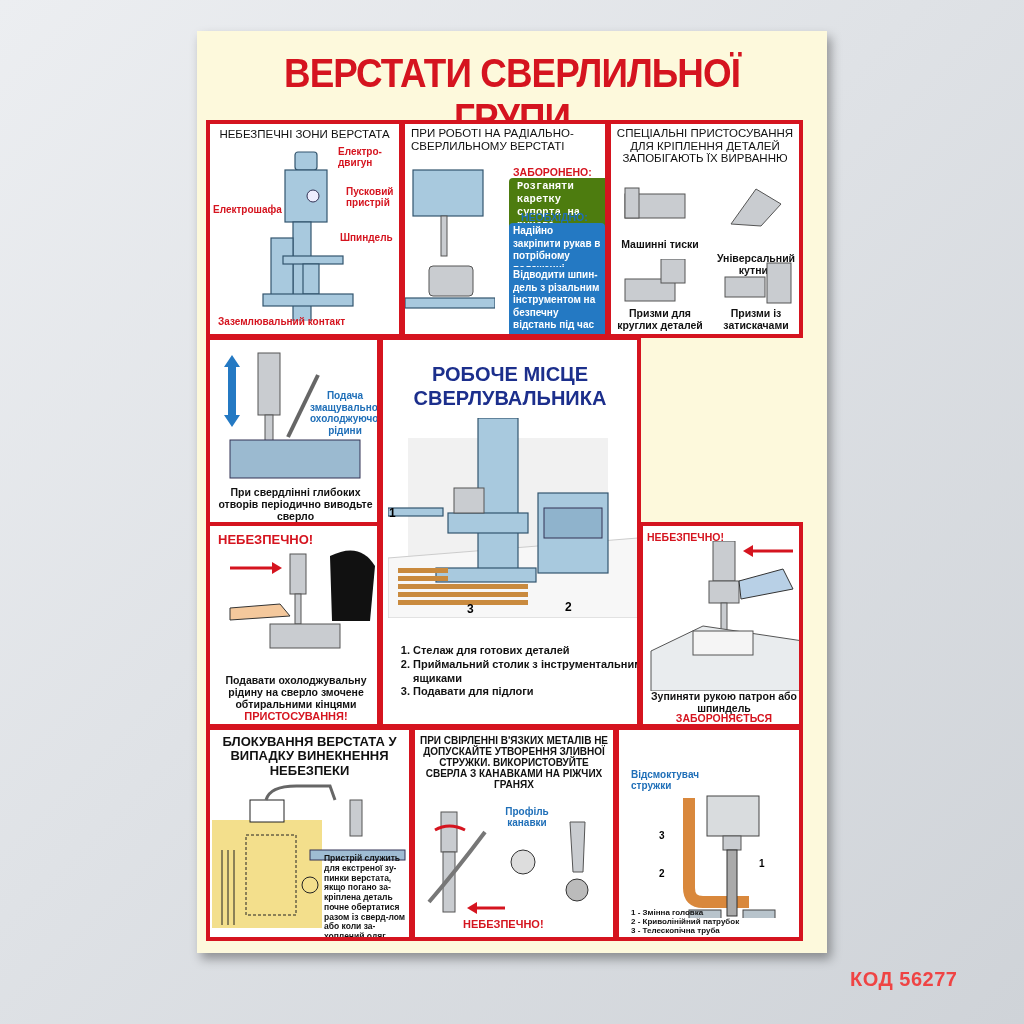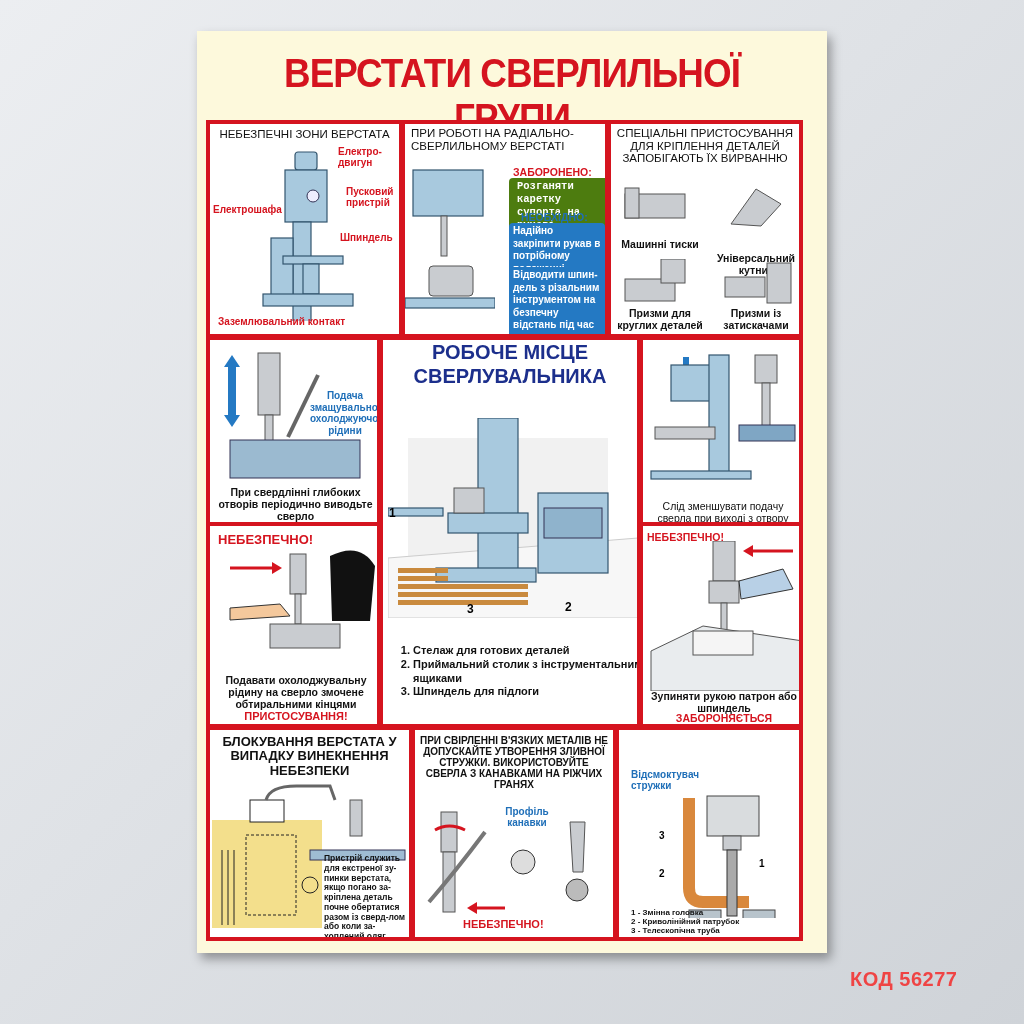--- a/index.html
+++ b/index.html
@@ -114,21 +114,21 @@
       <rect class="grey" x="85" y="48" width="6" height="30"></rect>
       <rect class="grey" x="60" y="78" width="70" height="24"></rect>
       <path d="M120 10 Q150 -5 165 20 L160 75 L122 75 Z" fill="#111"></path>
       <path d="M20 62 L70 58 L80 70 L20 74 Z" fill="#f4c89c" stroke="#333"></path>
     </svg>
     <div class="cap" style="left:6px;top:148px;width:160px;">Подавати охолоджувальну рідину на сверло змочене обтиральними кінцями</div>
     <div class="cap red" style="left:6px;top:184px;width:160px;font-size:11px;color:#d5141f;">ПРИСТОСУВАННЯ!</div>
   </div>
 
   <div class="panel" style="left:182px;top:305px;width:262px;height:392px;">
-    <div class="ptitle navy" style="font-size:20px;margin:0 30px 0;color:#1c2f8c;line-height:1.2;">РОБОЧЕ МІСЦЕ СВЕРЛУВАЛЬНИКА</div>
+    <div class="ptitle navy" style="font-size:20px;margin:22px 30px 0;color:#1c2f8c;line-height:1.2;">РОБОЧЕ МІСЦЕ СВЕРЛУВАЛЬНИКА</div>
     <svg width="250" height="200" style="position:absolute;left:5px;top:78px;">
       <rect x="20" y="20" width="200" height="120" fill="#f1f1f1"></rect>
       <polygon points="0,140 250,120 250,200 0,200" fill="#f7f7f7" stroke="#ccc"></polygon>
       <rect class="mach" x="90" y="0" width="40" height="160"></rect>
       <rect class="mach" x="60" y="95" width="80" height="20"></rect>
       <rect class="grey" x="66" y="70" width="30" height="25"></rect>
       <rect class="mach" x="48" y="150" width="100" height="14"></rect>
       <g fill="#c98a3e">
           <rect x="10" y="150" width="50" height="5"></rect>
           <rect x="10" y="158" width="50" height="5"></rect>
@@ -139,37 +139,24 @@
       <rect class="mach" x="150" y="75" width="70" height="80"></rect>
       <rect x="156" y="90" width="58" height="30" fill="#8fb3cc" stroke="#335"></rect>
       <rect class="mach" x="0" y="90" width="55" height="8"></rect>
     </svg>
     <div class="bold" style="position:absolute;left:6px;top:166px;font-size:12px;">1</div>
     <div class="bold" style="position:absolute;left:182px;top:260px;font-size:12px;">2</div>
     <div class="bold" style="position:absolute;left:84px;top:262px;font-size:12px;">3</div>
     <ol style="position:absolute;left:8px;top:304px;width:240px;">
       <li>Стелаж для готових деталей</li>
       <li>Приймальний столик з інструментальними ящиками</li>
-      <li>Шпиндель для підлоги</li>
+      <li>Подавати для підлоги</li>
     </ol>
   </div>
 
-  <div class="panel" style="left:442px;top:305px;width:164px;height:190px;">
-    <svg width="160" height="140" style="position:absolute;left:0;top:5px;">
-      <polygon fill="#2479c3" points="40,12 46,12 46,32 52,32 43,44 34,32 40,32"></polygon>
-      <rect class="mach" x="28" y="20" width="40" height="36"></rect>
-      <rect class="mach" x="66" y="10" width="20" height="120"></rect>
-      <rect class="grey" x="12" y="82" width="60" height="12"></rect>
-      <rect class="mach" x="8" y="126" width="100" height="8"></rect>
-      <rect class="grey" x="112" y="10" width="22" height="28"></rect>
-      <rect class="grey" x="119" y="38" width="8" height="50"></rect>
-      <rect x="96" y="80" width="56" height="16" fill="#7fa6c4" stroke="#335"></rect>
-    </svg>
-    <div class="cap" style="left:6px;top:160px;width:148px;font-weight:normal;">Слід зменшувати подачу сверла при виході з отвору</div>
-  </div>
 
   <div class="panel" style="left:442px;top:491px;width:164px;height:206px;">
     <div class="red bold" style="position:absolute;left:4px;top:5px;font-size:10.5px;">НЕБЕЗПЕЧНО!</div>
     <svg width="160" height="150" style="position:absolute;left:0;top:15px;">
       <line class="arrow" x1="150" y1="10" x2="110" y2="10"></line>
       <polygon fill="#d5141f" points="110,4 100,10 110,16"></polygon>
       <rect class="grey" x="70" y="0" width="22" height="40"></rect>
       <rect class="grey" x="66" y="40" width="30" height="22"></rect>
       <rect class="grey" x="78" y="62" width="6" height="40"></rect>
       <path d="M96 40 L140 28 L150 48 L98 58 Z" fill="#b8d0e6" stroke="#333"></path>

